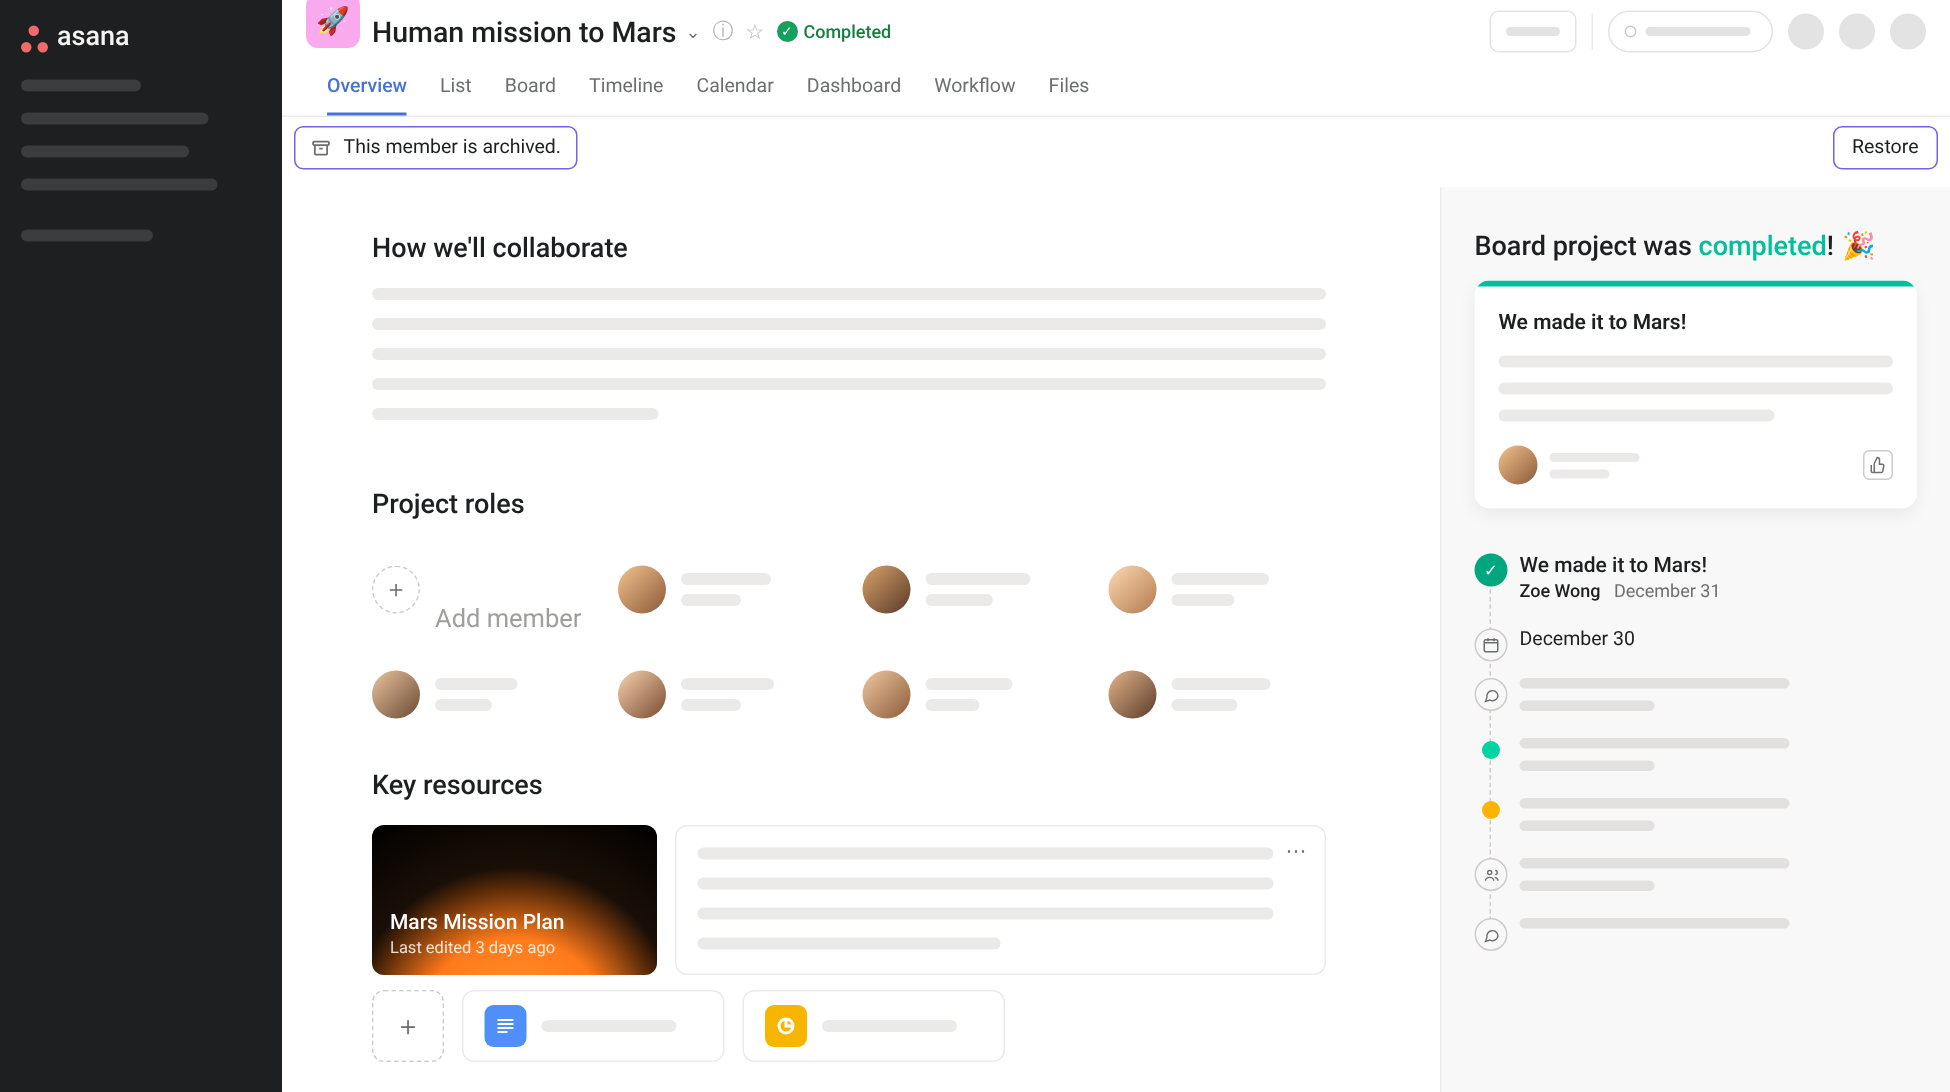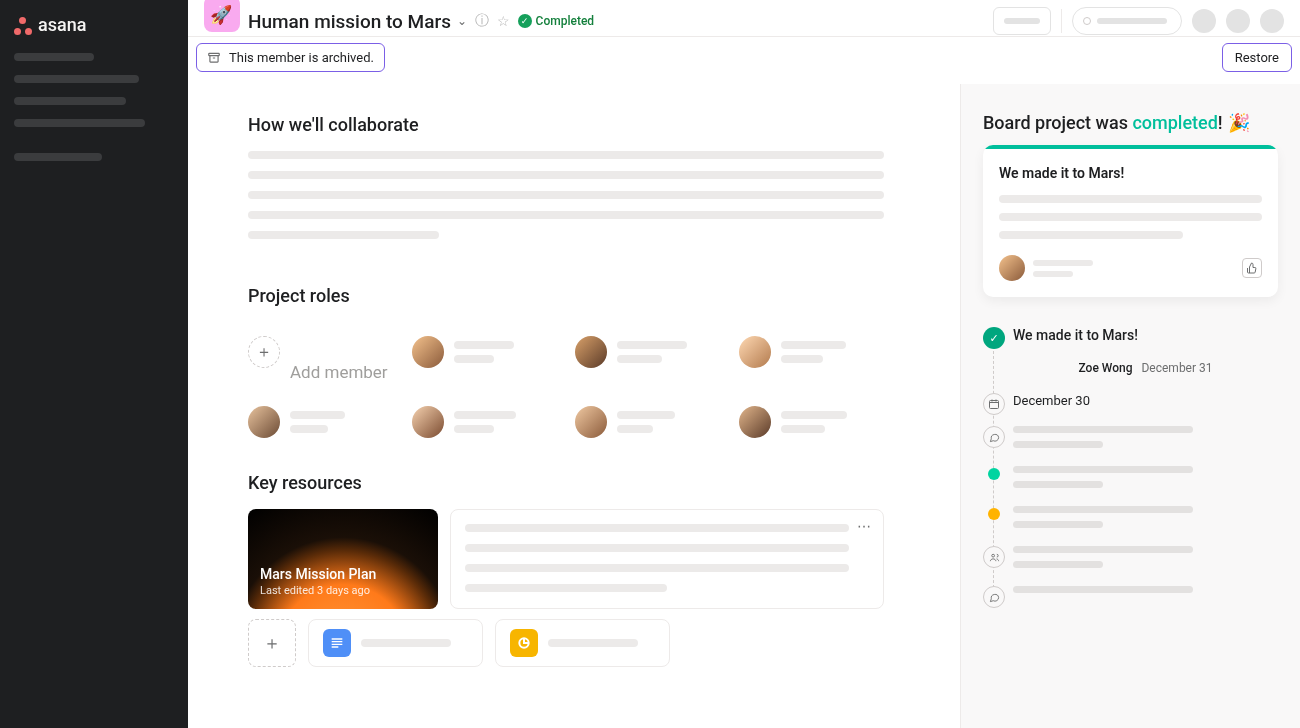--- a/index.html
+++ b/index.html
@@ -80,21 +80,21 @@
   .timeline::before{ content:""; position:absolute; left:10px; top:24px; bottom:0; width:1px; border-left:1px dashed #cfcbca;}
   .tl-item{ position:relative; margin-bottom:18px;}
   .tl-dot-wrap{ position:absolute; left:-30px; top:0;}
   .tl-dot{ width:22px; height:22px; border-radius:50%; display:flex; align-items:center; justify-content:center; font-size:11px; background:#fff;}
   .tl-dot.green-filled{ background:#00a67e; color:#fff;}
   .tl-dot.outline{ border:1px solid #cfcbca; color:#6d6e6f; background:#f9f8f8;}
   .tl-dot.small{ width:12px; height:12px; margin-left:5px; margin-top:2px;}
   .tl-dot.small.teal{ background:#00d4a0;}
   .tl-dot.small.amber{ background:#ffb300;}
   .tl-head{ font-size:14px; font-weight:500;}
-  .tl-sub{ font-size:12px; color:#6d6e6f; margin-top:18px;text-align:center;}
+  .tl-sub{ font-size:12px; color:#6d6e6f; margin-top:2px;}
   .tl-sub .author{ color:#1e1f21; font-weight:500; margin-right:6px;}
   .tl-skel{ height:7px; border-radius:4px; background:#e3e1e0; margin-bottom:8px;}
   
   .av1{ background:linear-gradient(135deg,#f4c28d,#8a5a3a);}
   .av2{ background:linear-gradient(135deg,#d9a16a,#5a3a28);}
   .av3{ background:linear-gradient(135deg,#ffd9b3,#b27a4d);}
   .av4{ background:linear-gradient(135deg,#e8c39e,#6b4a34);}
   .av5{ background:linear-gradient(135deg,#f6d2b0,#7a4a2f);}
   .av6{ background:linear-gradient(135deg,#f0c9a2,#8a5a3a);}
   .av7{ background:linear-gradient(135deg,#e2b68c,#5a3a28);}
@@ -143,20 +143,30 @@
           <div style="width:1px; height:24px; background:#edeae9;"></div>
           <div class="hr-pill" style="border-radius:14px; width:110px;">
             <div style="width:8px;height:8px;border:1.5px solid #cfcbca;border-radius:50%; margin-right:6px;"></div>
             <div class="hr-skel" style="width:70px"></div>
           </div>
           <div class="avatar-grey"></div>
           <div class="avatar-grey"></div>
           <div class="avatar-grey"></div>
         </div>
       </div>
+      <div class="tabs">
+        <div class="tab active">Overview</div>
+        <div class="tab">List</div>
+        <div class="tab">Board</div>
+        <div class="tab">Timeline</div>
+        <div class="tab">Calendar</div>
+        <div class="tab">Dashboard</div>
+        <div class="tab">Workflow</div>
+        <div class="tab">Files</div>
+      </div>
     </div>
 
     <div class="banner">
       <div class="banner-box">
         <svg class="archive-ico" viewBox="0 0 24 24" fill="none" stroke="#6d6e6f" stroke-width="2">
             <rect x="3" y="4" width="18" height="4" rx="1"></rect>
             <path d="M5 8v10a1 1 0 001 1h12a1 1 0 001-1V8M10 12h4"></path>
           </svg>
         <span>This member is archived.</span>
       </div>

